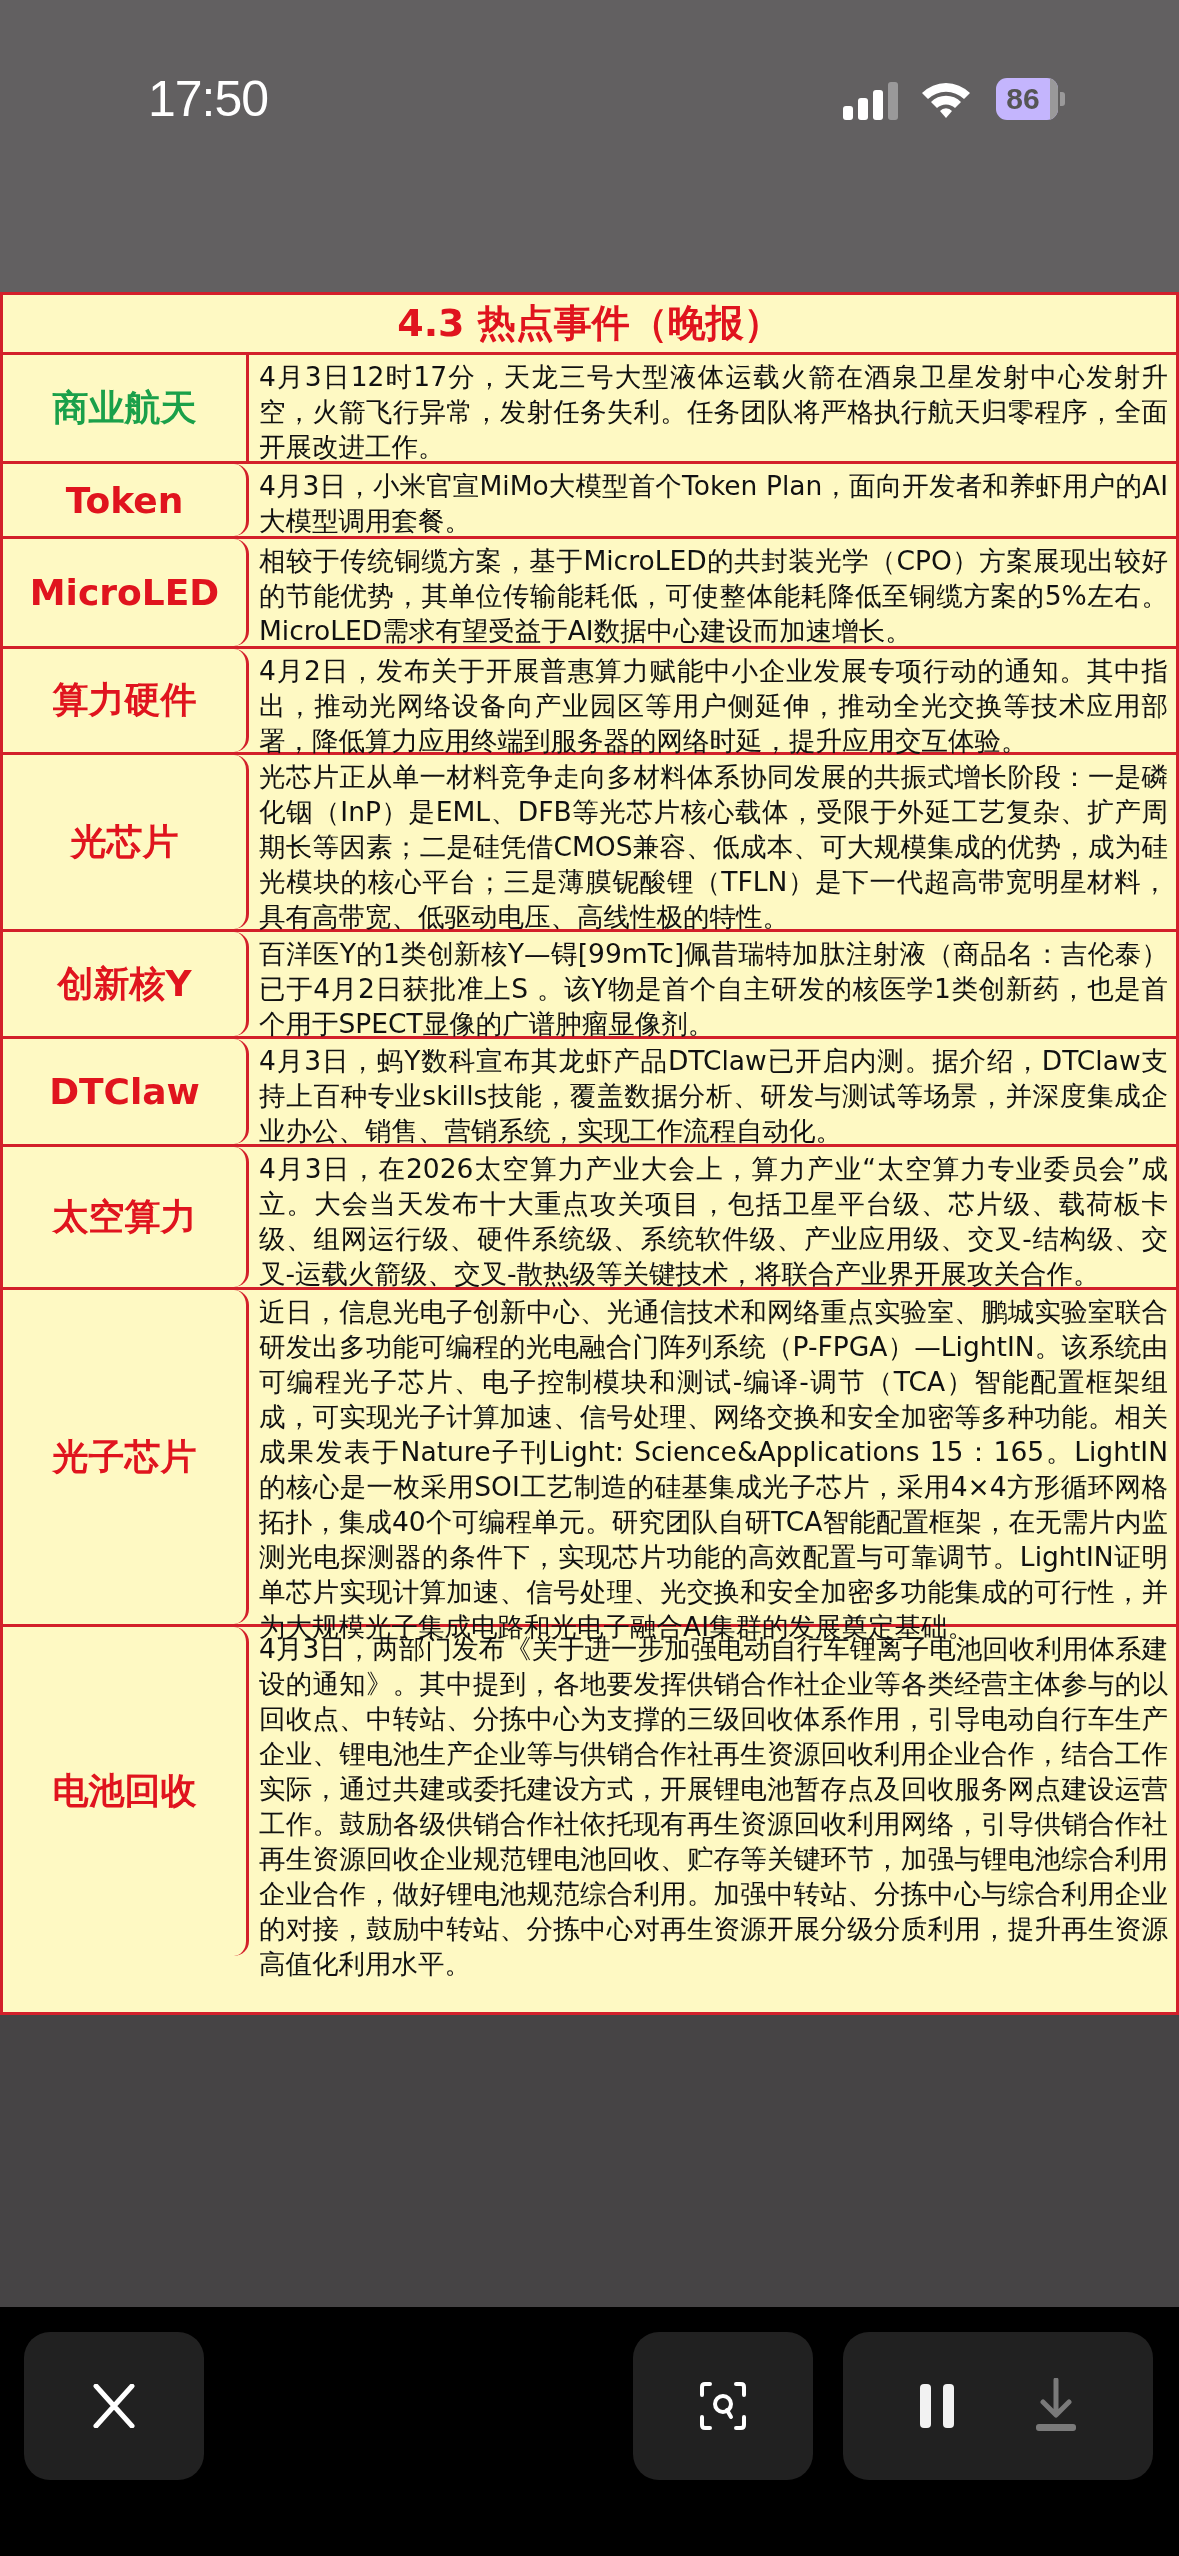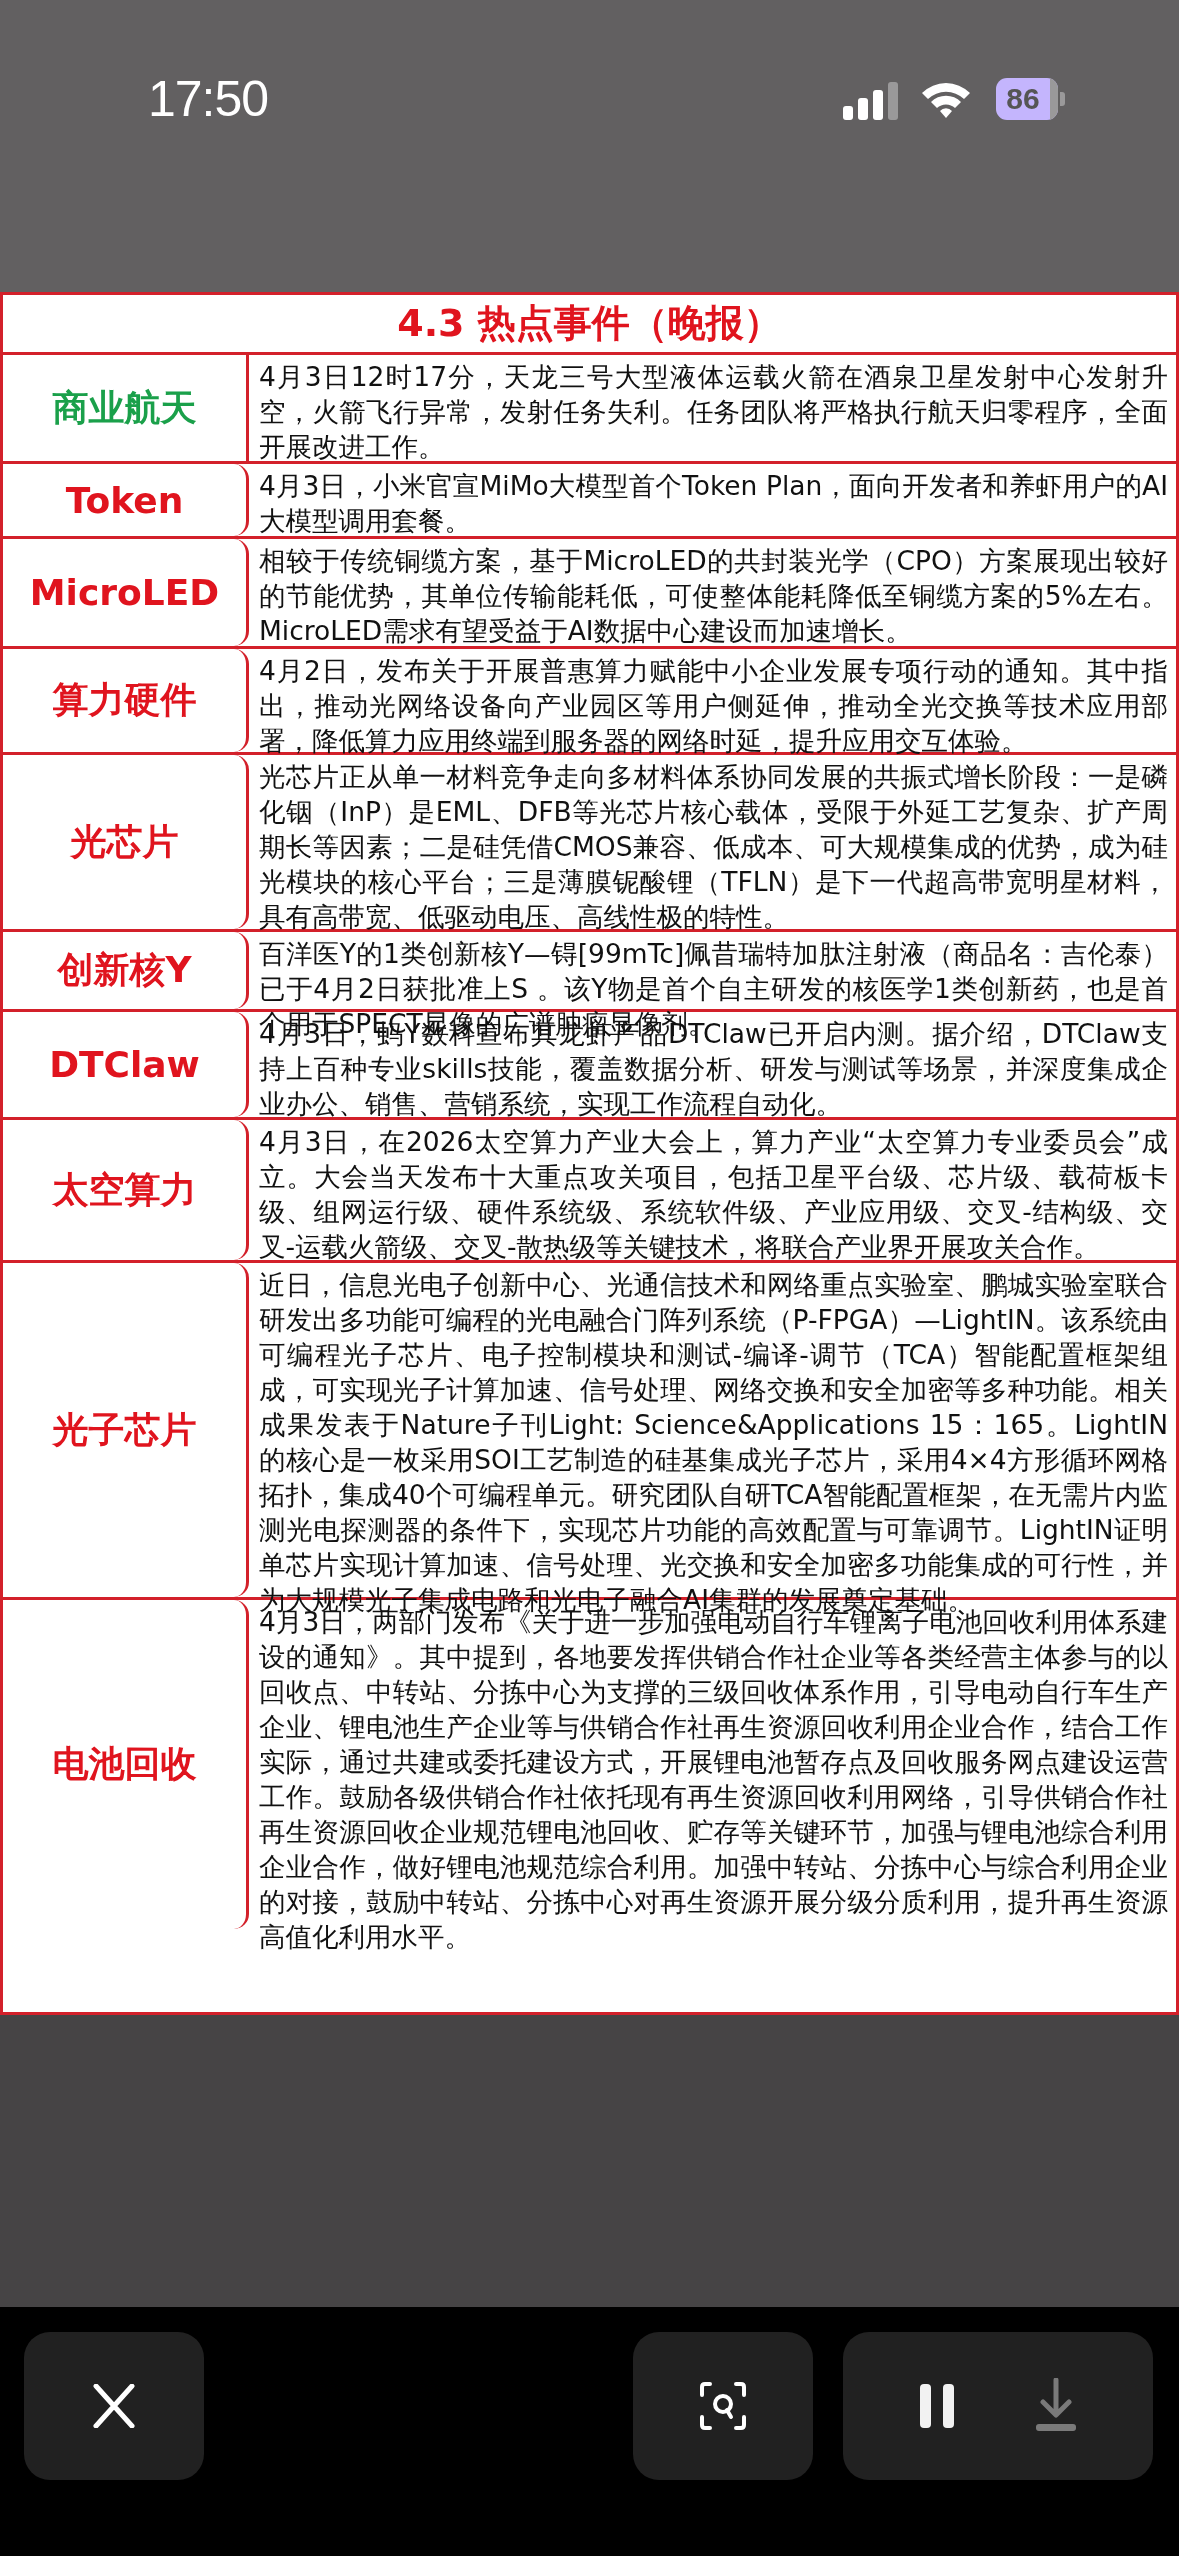--- a/index.html
+++ b/index.html
@@ -9,21 +9,21 @@
   .statusbar { position: absolute; left: 0; top: 12px; width: 1179px; height: 180px; }
   .time { position: absolute; left: 148px; top: 58px; font-family: "Liberation Sans", sans-serif; font-size: 50px; color: #fff; letter-spacing: -1px; font-weight: 500; }
   .signal { position: absolute; left: 843px; top: 68px; width: 60px; height: 40px; }
   .signal span { position: absolute; bottom: 0; width: 10px; border-radius: 3px; background: #fff; }
   .wifi { position: absolute; left: 920px; top: 66px; width: 52px; height: 44px; }
   .battery { position: absolute; left: 996px; top: 66px; width: 62px; height: 42px; border-radius: 11px; background: #c4b5fd; overflow: hidden; }
   .battery .empty { position: absolute; right: 0; top: 0; width: 8px; height: 100%; background: #9a999a; }
   .battery .pct { position: absolute; left: 0; top: 0; width: 54px; height: 100%; text-align: center; line-height: 42px; font-family: "Liberation Sans", sans-serif; font-weight: 700; font-size: 30px; color: #555; }
   .battery-nub { position: absolute; left: 1060px; top: 80px; width: 5px; height: 14px; border-radius: 0 3px 3px 0; background: #9a999a; }
 
-  .doc { position: absolute; left: 0; top: 292px; width: 1179px; height: 1723px; background: #ffffff; border: 3px solid #d3202a; }
+  .doc { position: absolute; left: 0; top: 292px; width: 1179px; height: 1723px; background: #fef9c3; border: 3px solid #d3202a; }
   .title-row { height: 60px; border-bottom: 3px solid #d3202a; text-align: center; line-height: 56px; font-size: 38px; font-weight: 700; color: #e0141e; }
   .row { display: flex; border-bottom: 3px solid #d3202a; }
   .row:last-child { border-bottom: none; }
   .label { width: 246px; flex: none; display: flex; align-items: center; justify-content: center; border-right: 3px solid #d3202a; font-size: 36px; font-weight: 700; text-align: center; }
   .label.green { color: #1aa04a; }
   .label.red { color: #e0141e; border-radius: 15px; }
   .content { flex: 1; padding: 4px 8px 2px 10px; font-size: 26.5px; line-height: 35px; color: #111; text-align: justify; }
 
   .gap { position: absolute; left: 0; top: 2015px; width: 1179px; height: 292px; background: #464445; }
   .toolbar { position: absolute; left: 0; top: 2307px; width: 1179px; height: 249px; background: #000; }
@@ -68,21 +68,21 @@
     <div class="content">相较于传统铜缆方案，基于MicroLED的共封装光学（CPO）方案展现出较好的节能优势，其单位传输能耗低，可使整体能耗降低至铜缆方案的5%左右。MicroLED需求有望受益于AI数据中心建设而加速增长。</div>
   </div>
   <div class="row" style="height:106px">
     <div class="label red">算力硬件</div>
     <div class="content">4月2日，发布关于开展普惠算力赋能中小企业发展专项行动的通知。其中指出，推动光网络设备向产业园区等用户侧延伸，推动全光交换等技术应用部署，降低算力应用终端到服务器的网络时延，提升应用交互体验。</div>
   </div>
   <div class="row" style="height:177px">
     <div class="label red">光芯片</div>
     <div class="content">光芯片正从单一材料竞争走向多材料体系协同发展的共振式增长阶段：一是磷化铟（InP）是EML、DFB等光芯片核心载体，受限于外延工艺复杂、扩产周期长等因素；二是硅凭借CMOS兼容、低成本、可大规模集成的优势，成为硅光模块的核心平台；三是薄膜铌酸锂（TFLN）是下一代超高带宽明星材料，具有高带宽、低驱动电压、高线性极的特性。</div>
   </div>
-  <div class="row" style="height:80px">
+  <div class="row" style="height:107px">
     <div class="label red">创新核Y</div>
     <div class="content">百洋医Y的1类创新核Y—锝[99mTc]佩昔瑞特加肽注射液（商品名：吉伦泰）已于4月2日获批准上S 。该Y物是首个自主研发的核医学1类创新药，也是首个用于SPECT显像的广谱肿瘤显像剂。</div>
   </div>
   <div class="row" style="height:108px">
     <div class="label red">DTClaw</div>
     <div class="content">4月3日，蚂Y数科宣布其龙虾产品DTClaw已开启内测。据介绍，DTClaw支持上百种专业skills技能，覆盖数据分析、研发与测试等场景，并深度集成企业办公、销售、营销系统，实现工作流程自动化。</div>
   </div>
   <div class="row" style="height:143px">
     <div class="label red">太空算力</div>
     <div class="content">4月3日，在2026太空算力产业大会上，算力产业“太空算力专业委员会”成立。大会当天发布十大重点攻关项目，包括卫星平台级、芯片级、载荷板卡级、组网运行级、硬件系统级、系统软件级、产业应用级、交叉-结构级、交叉-运载火箭级、交叉-散热级等关键技术，将联合产业界开展攻关合作。</div>

